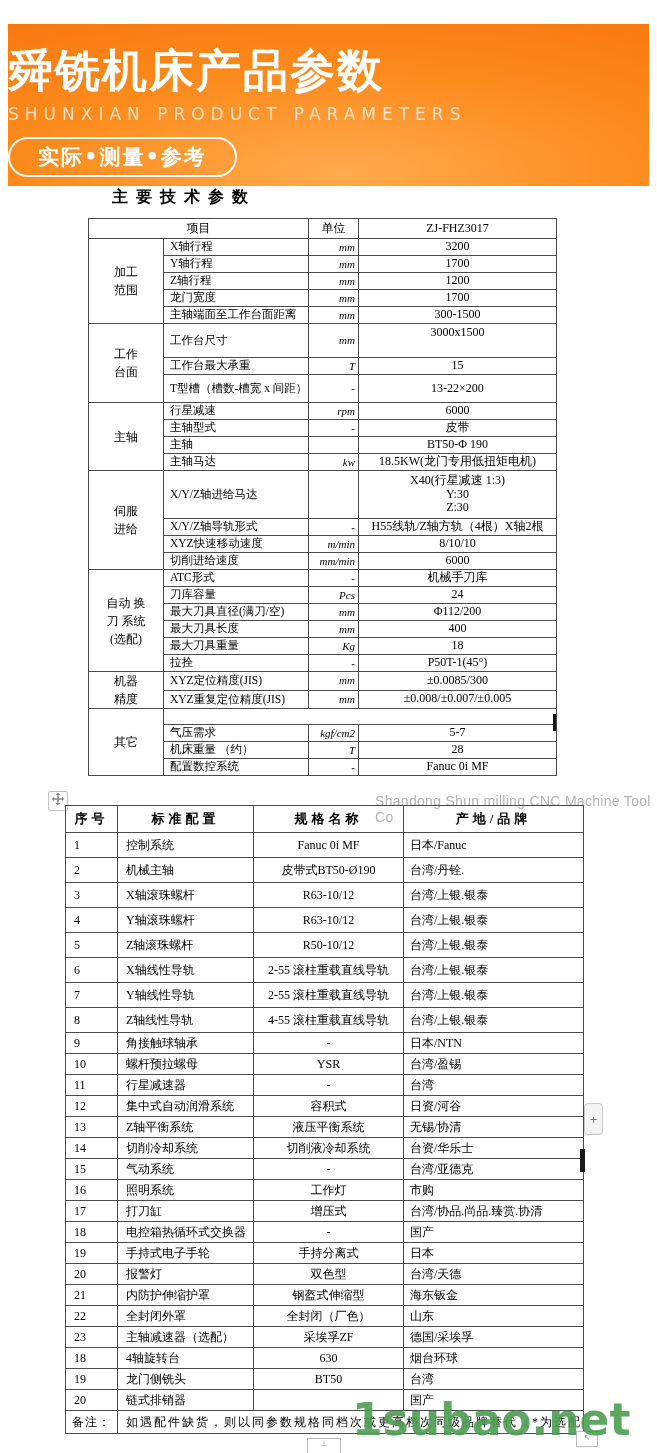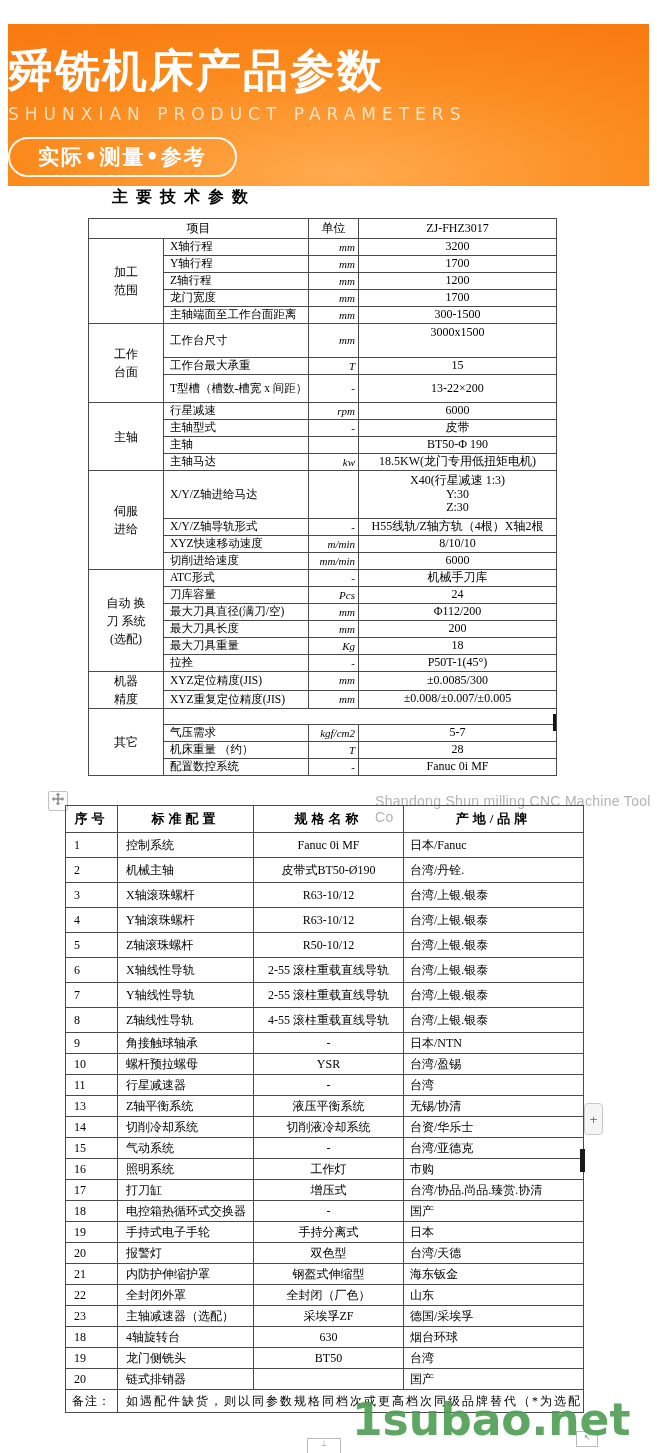--- a/index.html
+++ b/index.html
@@ -196,21 +196,21 @@
           <td class="val">24</td>
         </tr>
         <tr style="height: 17px;">
           <td class="itm">最大刀具直径(满刀/空)</td>
           <td class="unt">mm</td>
           <td class="val">Φ112/200</td>
         </tr>
         <tr style="height: 17px;">
           <td class="itm">最大刀具长度</td>
           <td class="unt">mm</td>
-          <td class="val">200</td>
+          <td class="val">400</td>
         </tr>
         <tr style="height: 17px;">
           <td class="itm">最大刀具重量</td>
           <td class="unt">Kg</td>
           <td class="val">18</td>
         </tr>
         <tr style="height: 17px;">
           <td class="itm">拉拴</td>
           <td class="unt">-</td>
           <td class="val">P50T-1(45°)</td>
@@ -332,20 +332,26 @@
           <td class="c2">YSR</td>
           <td class="c3">台湾/盈锡</td>
         </tr>
         <tr style="height: 21px;">
           <td class="c0">11</td>
           <td class="c1">行星减速器</td>
           <td class="c2">-</td>
           <td class="c3">台湾</td>
         </tr>
         <tr style="height: 21px;">
+          <td class="c0">12</td>
+          <td class="c1">集中式自动润滑系统</td>
+          <td class="c2">容积式</td>
+          <td class="c3">日资/河谷</td>
+        </tr>
+        <tr style="height: 21px;">
           <td class="c0">13</td>
           <td class="c1">Z轴平衡系统</td>
           <td class="c2">液压平衡系统</td>
           <td class="c3">无锡/协清</td>
         </tr>
         <tr style="height: 21px;">
           <td class="c0">14</td>
           <td class="c1">切削冷却系统</td>
           <td class="c2">切削液冷却系统</td>
           <td class="c3">台资/华乐士</td>

